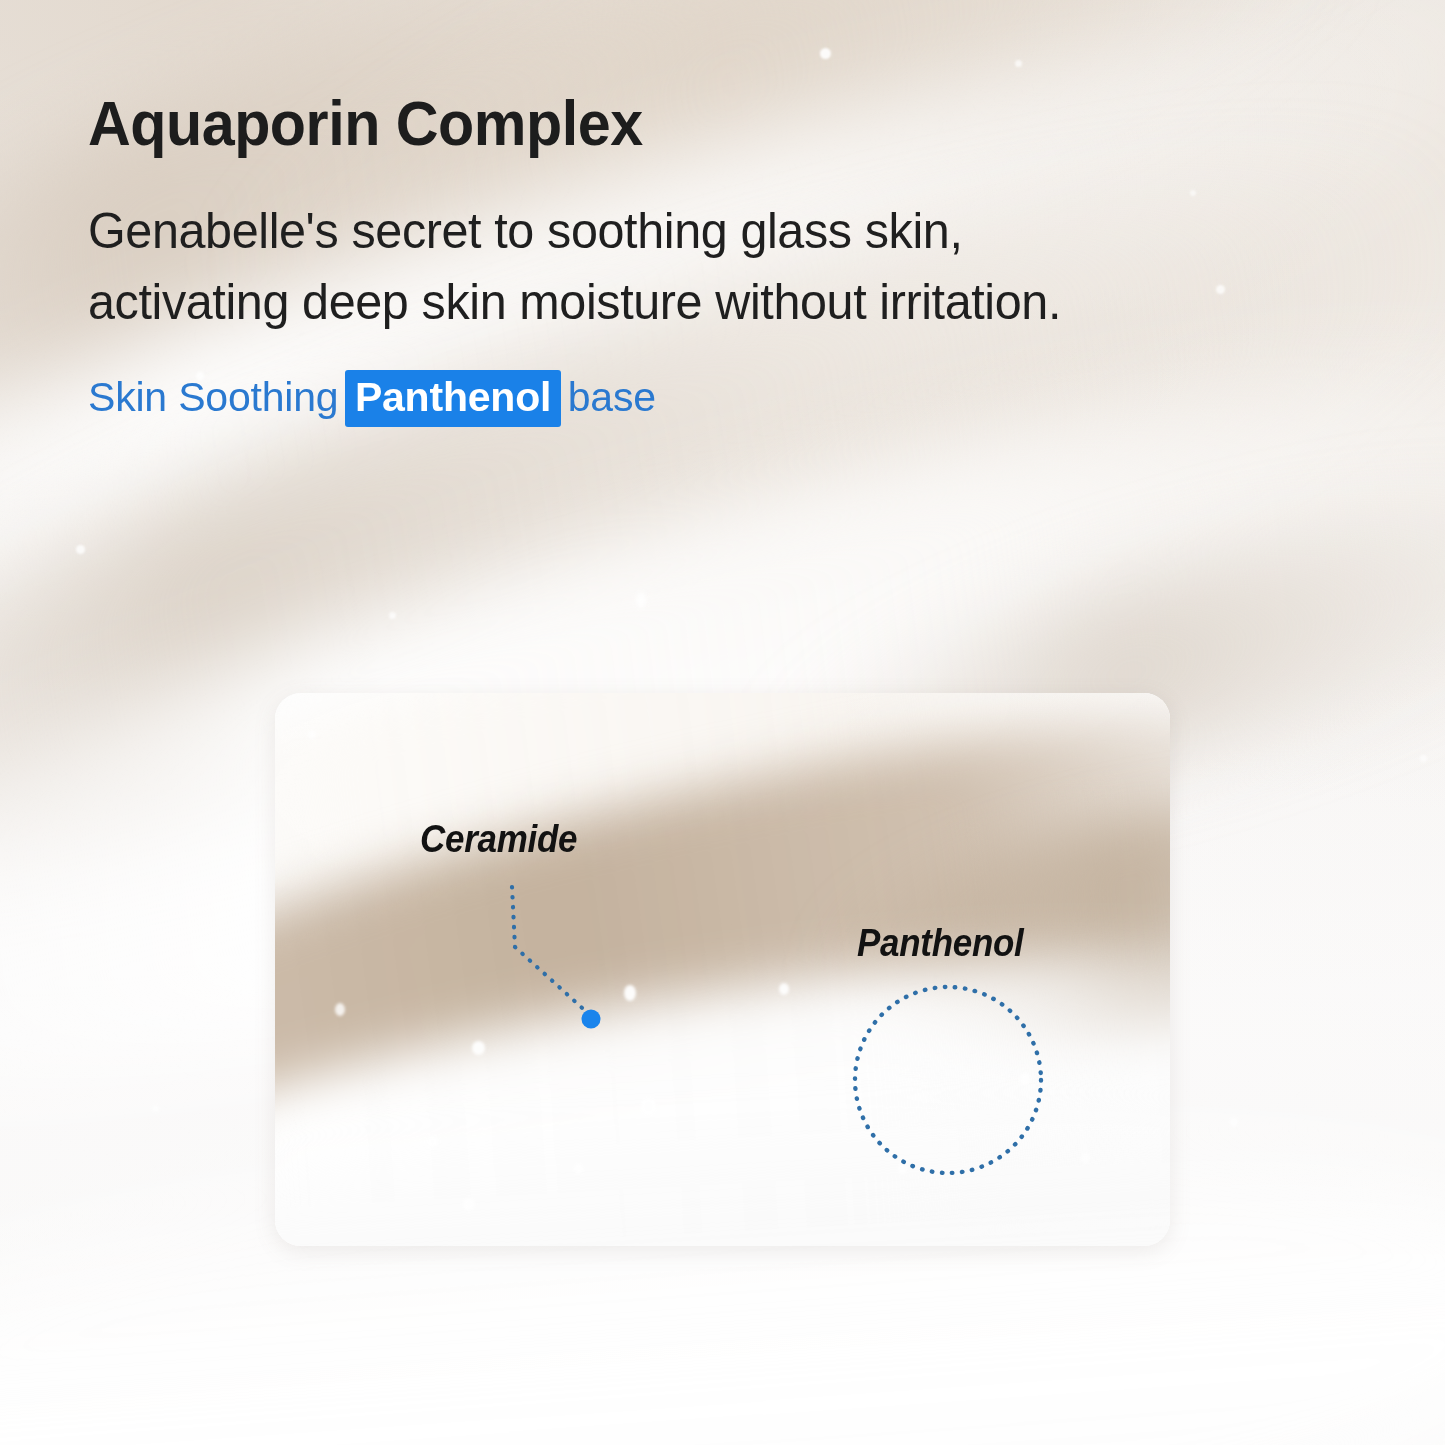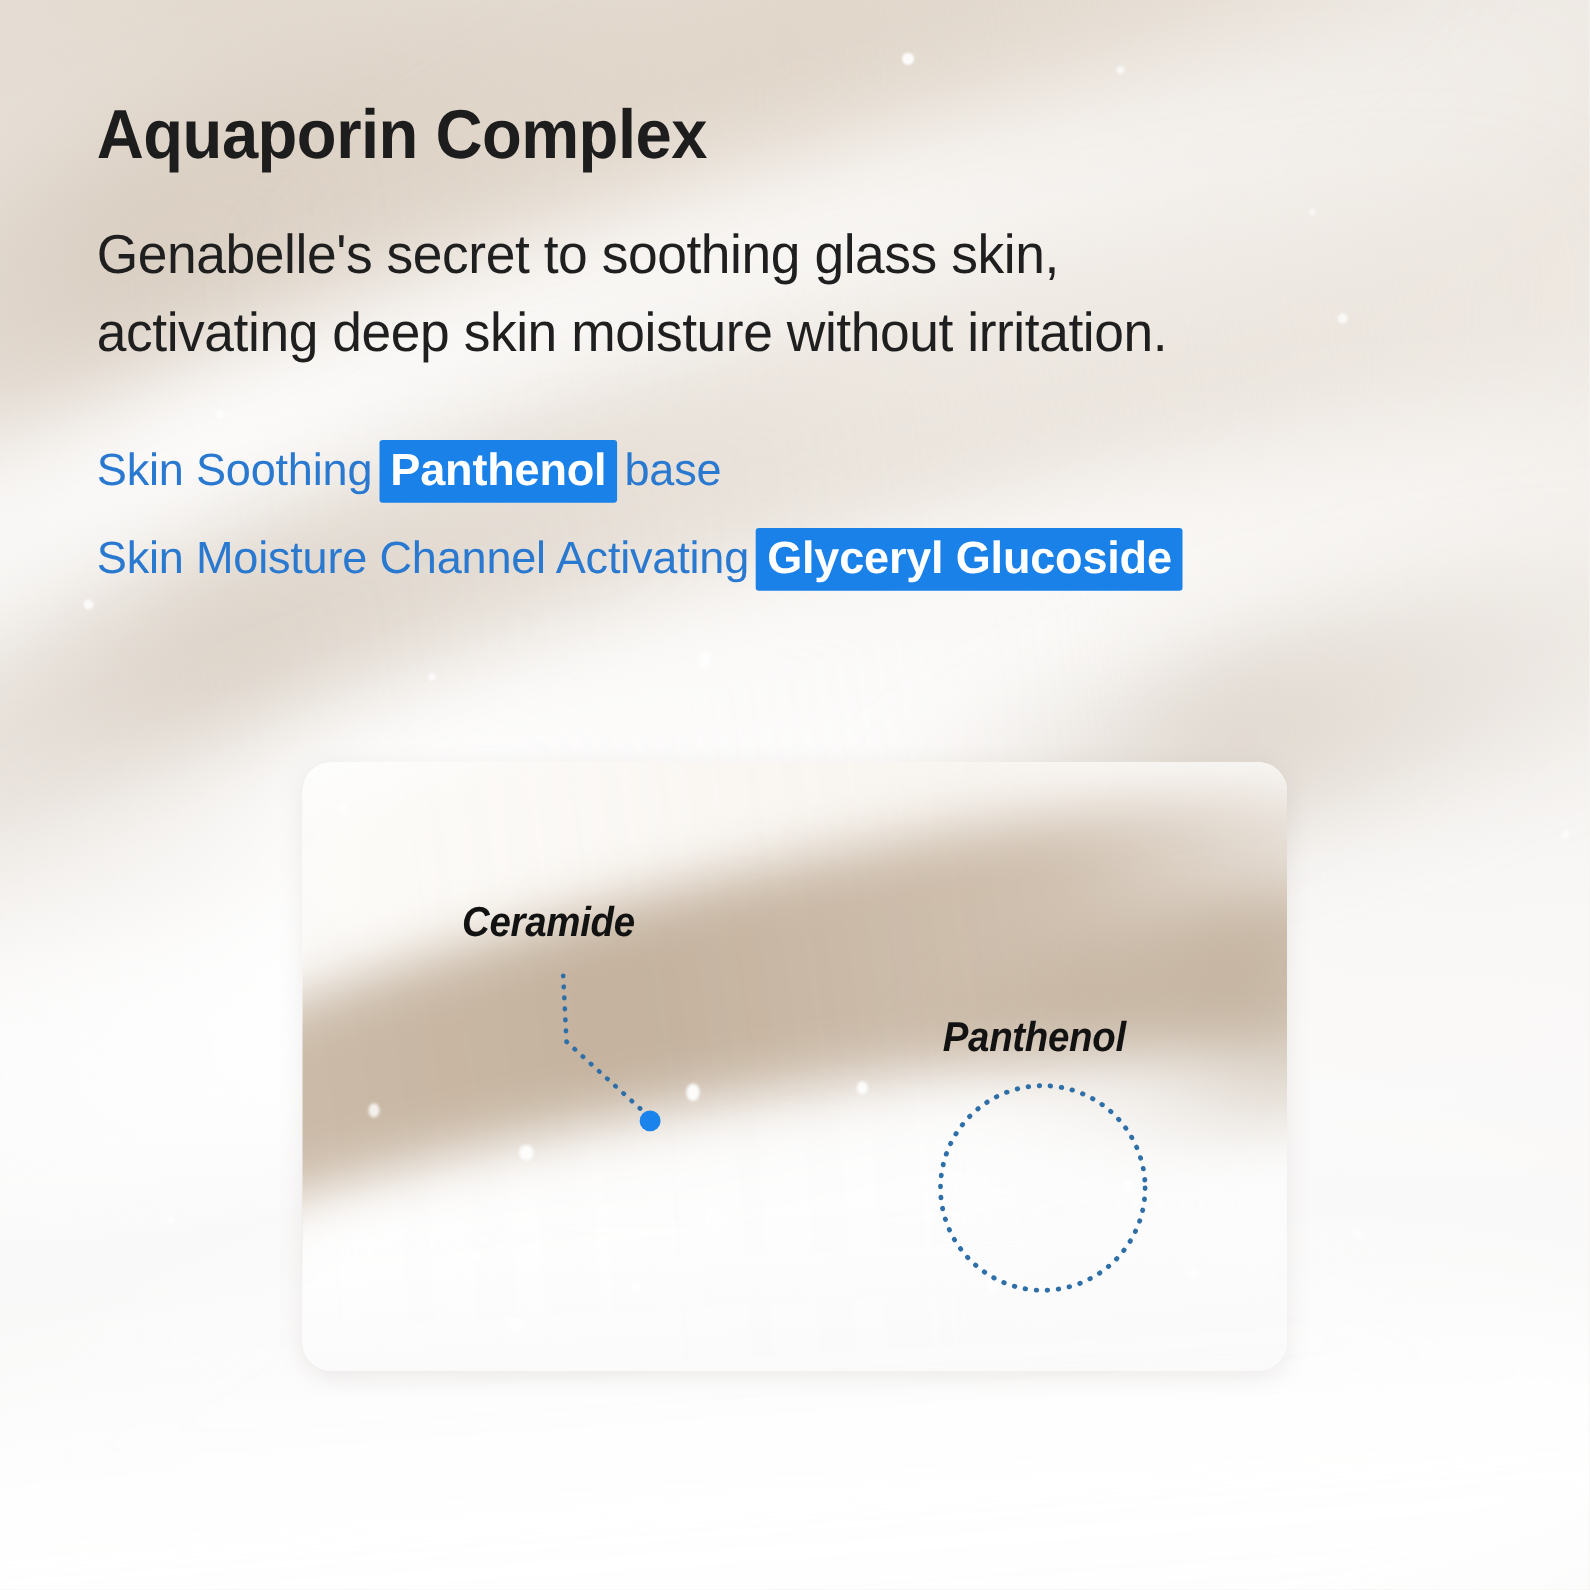--- a/index.html
+++ b/index.html
@@ -91,21 +91,21 @@
 
   #subtitle {
     position:absolute; left:88px; top:196px;
     font-size:50px; line-height:1.42;
     font-weight:400; letter-spacing:-0.4px;
     color:#1f1f1f;
     transform:scaleX(0.97); transform-origin:left center;
   }
   #subtitle .sub-line { display:block; white-space:nowrap; }
 
-  .bullets { position:absolute; left:88px; top:400px; }
+  .bullets { position:absolute; left:88px; top:370px; }
   .bullet-row {
     display:block;
     white-space:nowrap;
     line-height:1.0;
     margin-bottom:23px;
   }
   .bullet-plain {
     font-size:41px;
     font-weight:400;
     color:#2a79d0;
@@ -240,24 +240,20 @@
   </div>
 
   <div class="bullets">
 
     <div class="bullet-row">
       <span class="bullet-plain">Skin Soothing</span>
       <span class="bullet-hl">Panthenol</span>
       <span class="bullet-plain">base</span>
     </div>
 
-    <div class="bullet-row">
-      <span class="bullet-plain">Skin Moisture Channel Activating</span>
-      <span class="bullet-hl">Glyceryl Glucoside</span>
-    </div>
 
   </div>
 </div>
 
 <div id="card">
   <div class="card-photo">
     <div class="card-base"></div>
     <div class="card-band cb6"></div>
     <div class="card-band cb2"></div>
     <div class="card-band cb1"></div>

